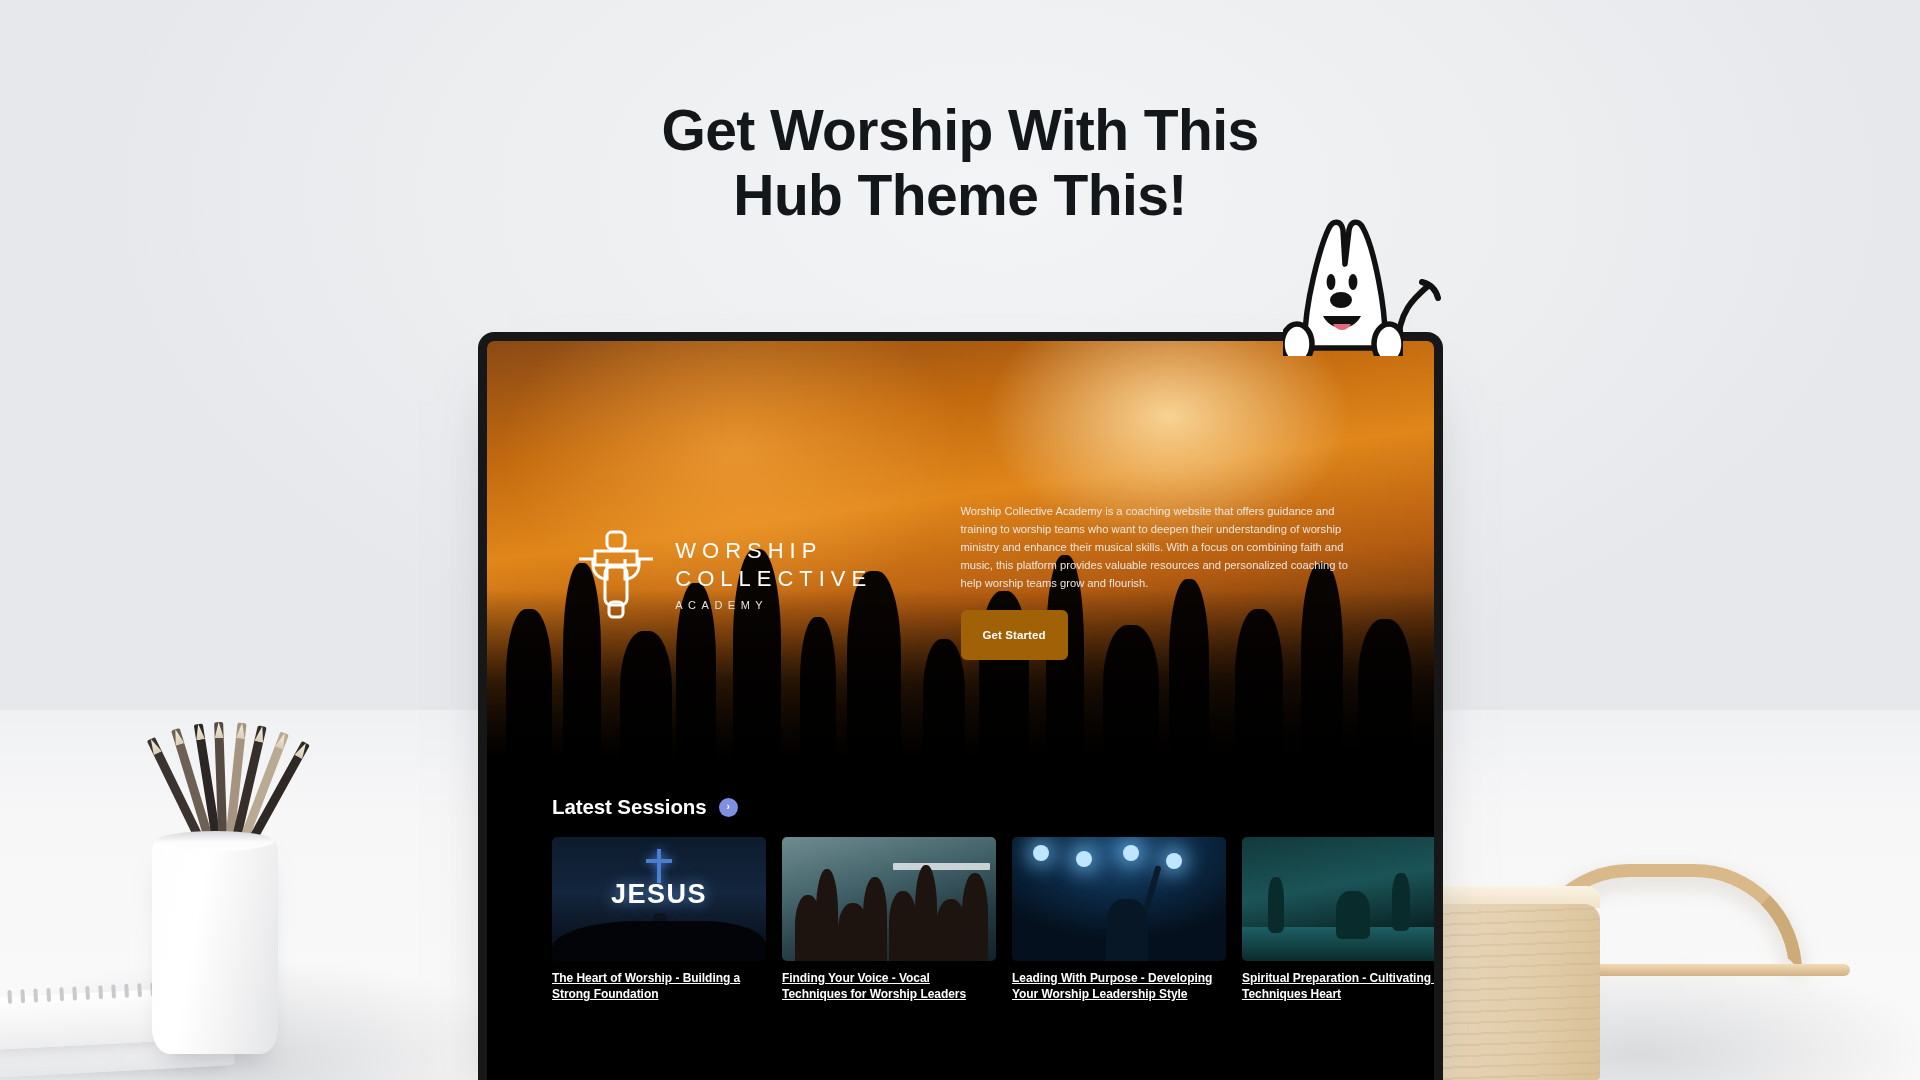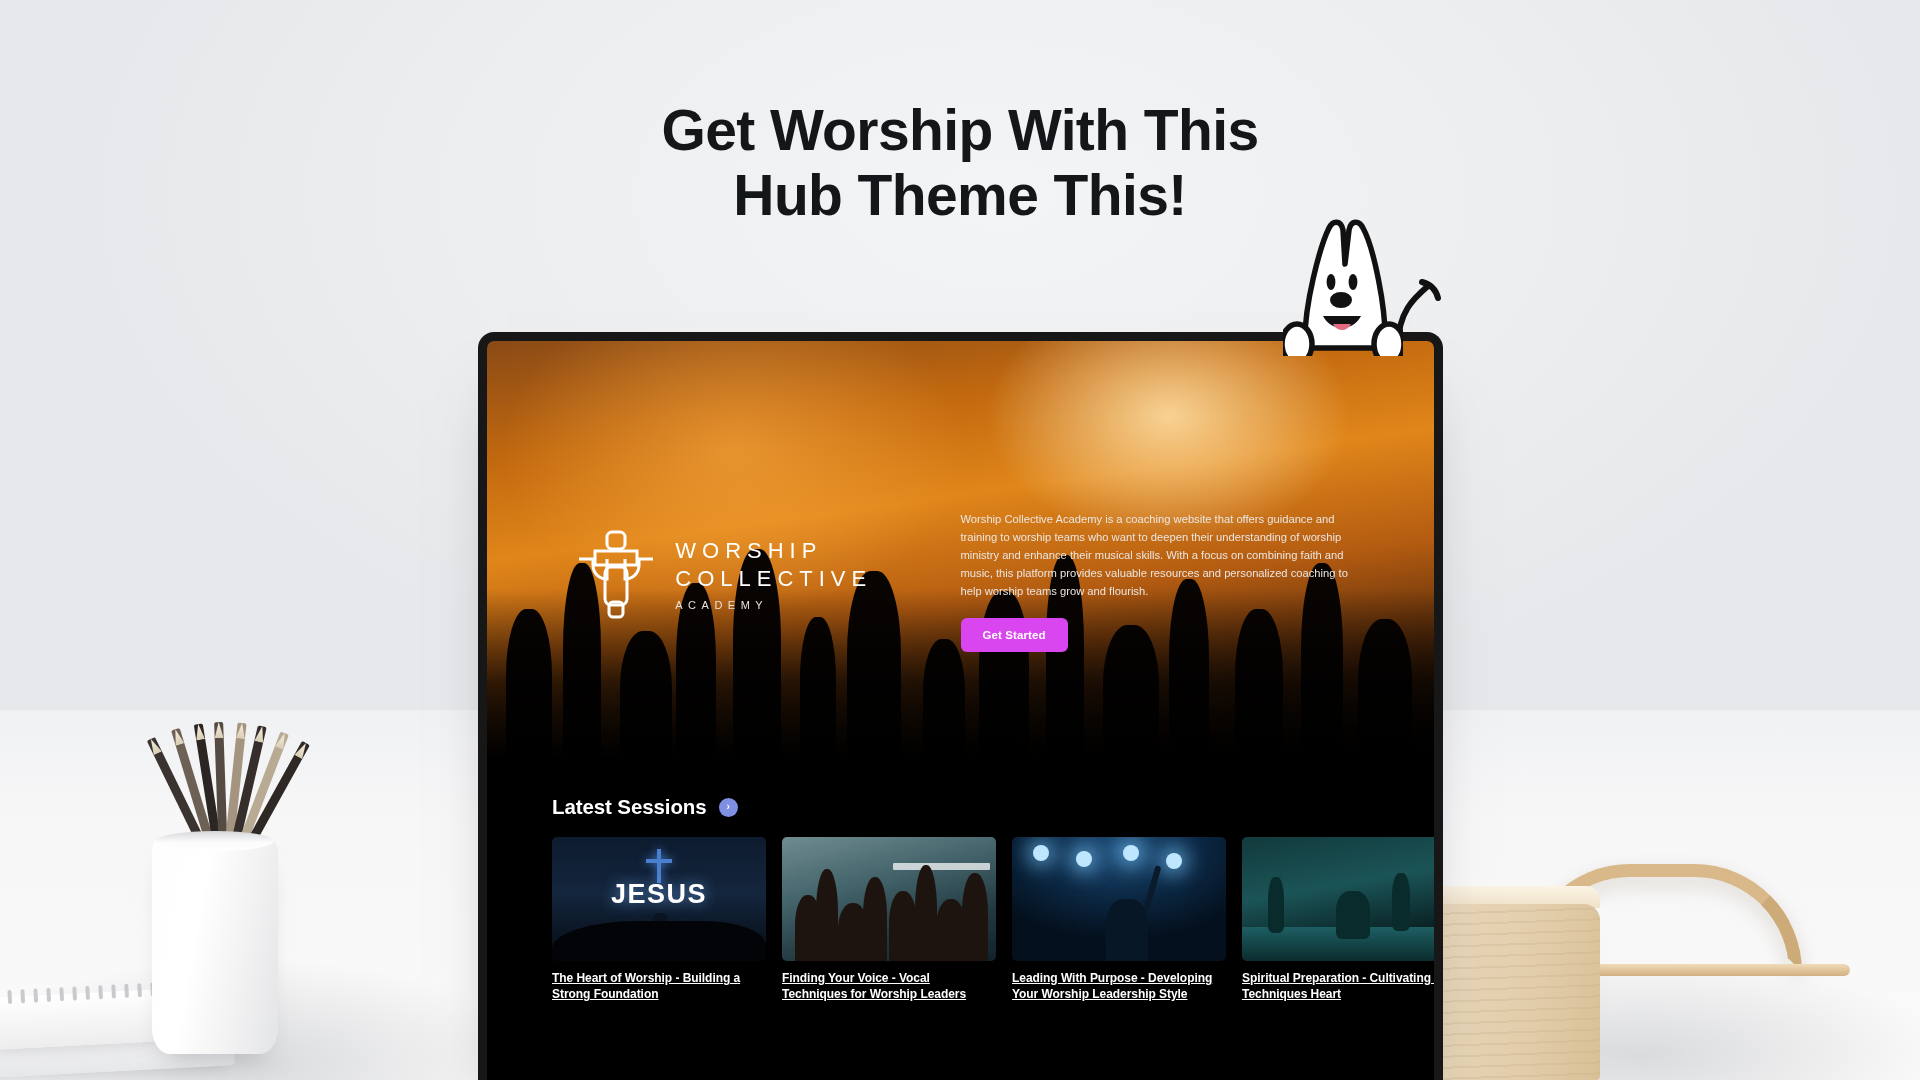--- a/index.html
+++ b/index.html
@@ -195,22 +195,22 @@
   .hero-title {
     color:#fff; font-size: 22.5px; line-height: 1.34; font-weight: 700;
     letter-spacing: -.1px; max-width: 400px;
   }
   .hero-body {
     color: #ece6e1; font-size: 11.2px; line-height: 1.62; margin-top: 14px;
     max-width: 400px;
   }
   .cta {
     display:inline-block; margin-top: 18px;
-    background: #d946ef; color:#fff; font-size: 11.5px; font-weight:700;
-    padding: 11px 22px; border-radius: 6px; border:none; cursor:pointer;
+    background: #a16207; color:#fff; font-size: 11.5px; font-weight:700;
+    padding: 19px 22px; border-radius: 6px; border:none; cursor:pointer;
     letter-spacing:.1px;
   }
 
   
   .sessions {
     position:absolute; left:0; right:0; top: 418px; bottom:0;
     background:#000; color:#fff; padding: 36px 0 0 0;
   }
   .sec-head {
     display:flex; align-items:center; gap:12px; padding-left: 65px;

